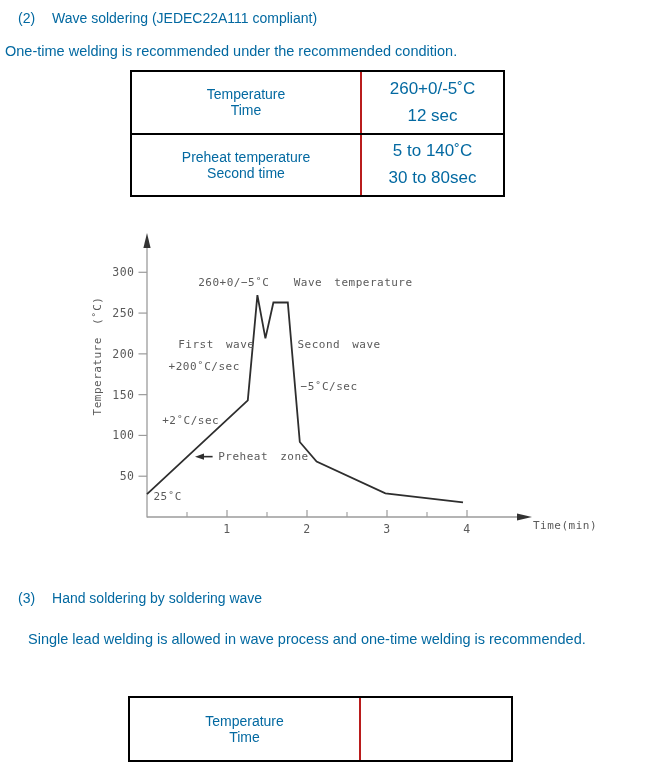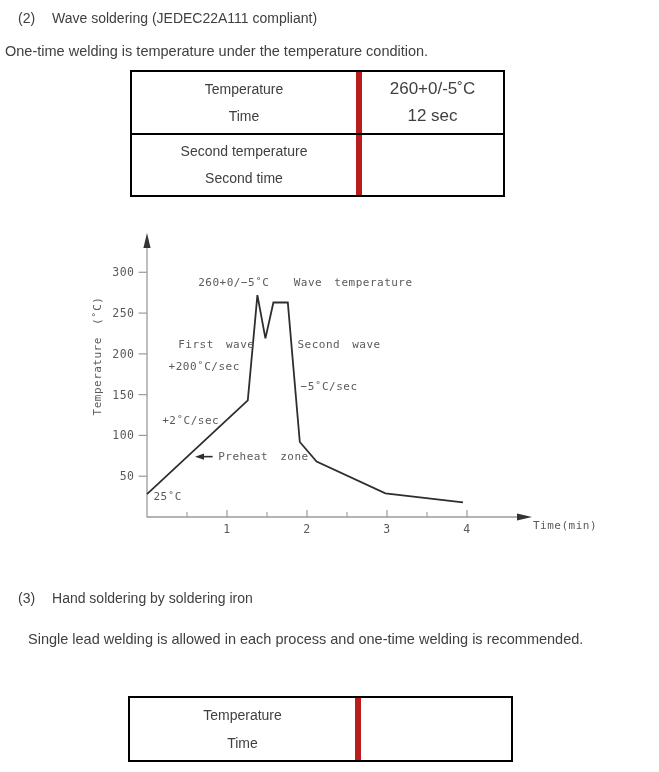--- a/index.html
+++ b/index.html
@@ -1,29 +1,29 @@
 <!DOCTYPE html>
 <html><head>
 <meta charset="utf-8">
 <style>
   html,body { margin:0; padding:0; background:#ffffff; }
   .page {
     position:relative; width:659px; height:772px; background:#ffffff;
-    font-family:"Liberation Sans", sans-serif; color:#404040; overflow:hidden;
+    font-family:"Liberation Sans", sans-serif; color:#0369a1; overflow:hidden;
   }
   .heading { position:absolute; font-size:14px; line-height:20px; white-space:nowrap; }
   .heading .num { display:inline-block; }
   .heading .ttl { display:inline-block; margin-left:13px; }
   .para { position:absolute; font-size:14.5px; line-height:20px; white-space:nowrap; }
 
   .spec-table { position:absolute; border:2px solid #000; background:#fff; box-sizing:border-box; }
   .trow { display:flex; }
   .trow + .trow { border-top:2px solid #000; }
   .tcell { display:flex; flex-direction:column; justify-content:space-around; align-items:center; box-sizing:border-box; padding:3px 0; }
-  .tlabel { width:230px; border-right:6px solid #b91c1c; }
+  .tlabel { width:230px; border-right:2px solid #b91c1c;justify-content:center; }
   .tvalue { flex:1; }
   .tlabel .tline { font-size:14px; }
   .tvalue .tline { font-size:17px; }
   .t1 .trow { height:60.5px; }
   .t2 .trow { height:62px; }
   .tline { white-space:nowrap; }
 
   .chart-svg { position:absolute; left:80px; top:230px; }
   .chart-text {
     font-family:"DejaVu Sans Mono", monospace;
@@ -38,37 +38,41 @@
 </head>
 <body>
 
 <div class="page">
 
   <div class="heading" style="left:18px; top:8px;">
     <span class="num">(2)</span>
     <span class="ttl">Wave soldering (JEDEC22A111 compliant)</span>
   </div>
 
-  <p class="para" style="left:5px; top:26px;">One-time welding is temperature under the temperature condition.</p>
+  <p class="para" style="left:5px; top:26px;">One-time welding is recommended under the recommended condition.</p>
 
   <div class="spec-table t1" style="left:130px; top:70px; width:375px;">
     <div class="trow">
       <div class="tcell tlabel">
         <div class="tline">Temperature</div>
         <div class="tline">Time</div>
       </div>
       <div class="tcell tvalue">
         <div class="tline">260+0/-5˚C</div>
         <div class="tline">12 sec</div>
       </div>
     </div>
     <div class="trow">
       <div class="tcell tlabel">
-        <div class="tline">Second temperature</div>
+        <div class="tline">Preheat temperature</div>
         <div class="tline">Second time</div>
+      </div>
+      <div class="tcell tvalue">
+        <div class="tline">5 to 140˚C</div>
+        <div class="tline">30 to 80sec</div>
       </div>
     </div>
   </div>
 
   <svg id="profile-svg" class="chart-svg" width="560" height="310" viewBox="0 0 560 310">
       <g>
         <line x1="67" y1="12" x2="67" y2="287.6" stroke="#9b9b9b" stroke-width="1.3"></line>
         <polygon points="67,3 63.4,18 70.6,18" fill="#333333"></polygon>
         <line x1="67" y1="287" x2="437" y2="287" stroke="#9b9b9b" stroke-width="1.3"></line>
         <polygon points="452,287 437,283.4 437,290.6" fill="#333333"></polygon>
@@ -109,24 +113,24 @@
         <text x="82.2" y="190.7474" text-anchor="start" class="chart-text annotation">+2˚C/sec</text>
         <line x1="122" y1="226.6382" x2="132.6" y2="226.6382" stroke="#2e2e2e" stroke-width="1.6"></line>
         <polygon points="115,226.6382 124,223.43820000000002 124,229.8382" fill="#2e2e2e"></polygon>
         <text x="138.2" y="226.6382" text-anchor="start" class="chart-text annotation">Preheat zone</text>
         <text x="73.4" y="266.6075" text-anchor="start" class="chart-text annotation">25˚C</text>
       </g>
     </svg>
 
   <div class="heading" style="left:18px; top:588px;">
     <span class="num">(3)</span>
-    <span class="ttl">Hand soldering by soldering iron</span>
+    <span class="ttl">Hand soldering by soldering wave</span>
   </div>
 
-  <p class="para" style="left:28px; top:614px;">Single lead welding is allowed in each process and one-time welding is recommended.</p>
+  <p class="para" style="left:28px; top:614px;">Single lead welding is allowed in wave process and one-time welding is recommended.</p>
 
   <div class="spec-table t2" style="left:128px; top:696px; width:385px;">
     <div class="trow">
       <div class="tcell tlabel" style="width:231px;">
         <div class="tline">Temperature</div>
         <div class="tline">Time</div>
       </div>
     </div>
   </div>
 

